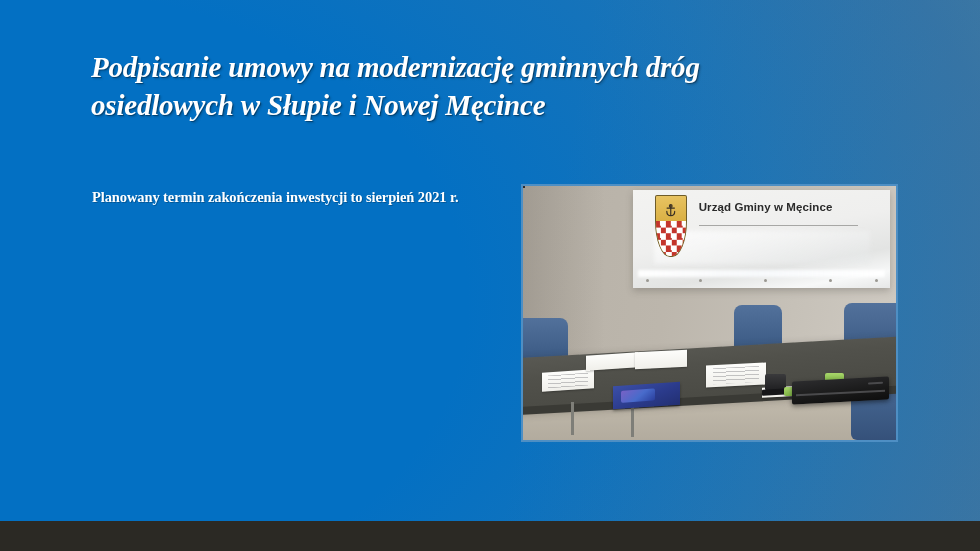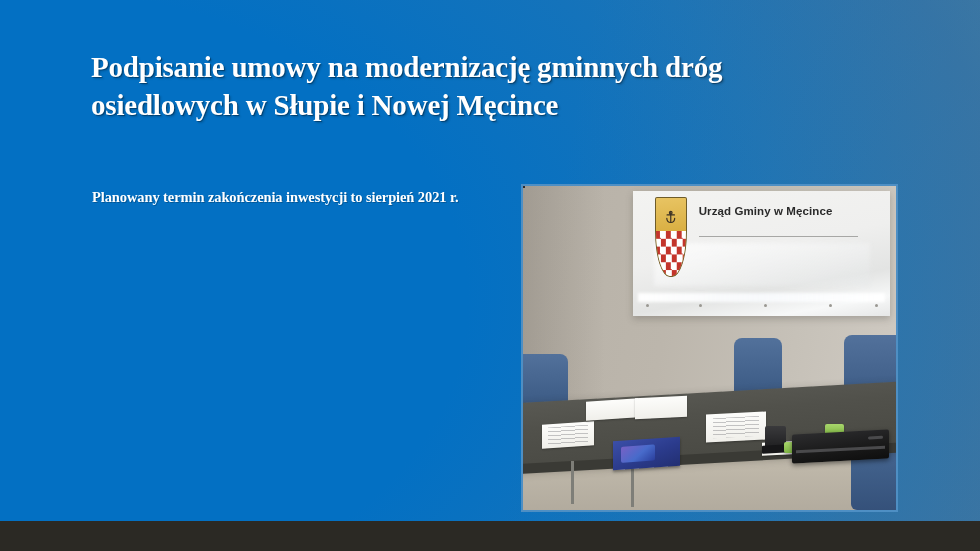--- a/index.html
+++ b/index.html
@@ -41,20 +41,21 @@
     position: absolute;
     left: 91px;
     top: 48px;
     width: 700px;
     color: #FFFFFF;
     font-size: 29px;
     font-weight: bold;
     line-height: 1.32;
     letter-spacing: -0.2px;
     text-shadow: 1px 1px 0 rgba(0,0,0,0.30), 2px 2px 2px rgba(0,0,0,0.18);
+    font-style: italic;
   }
 
   
   .body-text {
     position: absolute;
     left: 92px;
     top: 186px;
     width: 370px;
     color: #FFFFFF;
     font-size: 14.5px;
@@ -63,21 +64,21 @@
     letter-spacing: -0.1px;
     text-shadow: 1px 1px 0 rgba(0,0,0,0.22);
   }
 
   
   .photo {
     position: absolute;
     left: 521px;
     top: 184px;
     width: 377px;
-    height: 328px;
+    height: 258px;
     overflow: hidden;
     border: 2px solid #4E8FC4;
     box-sizing: border-box;
     background: #B5AFA5;
   }
   .photo-inner {
     position: absolute;
     inset: 0;
     overflow: hidden;
   }

